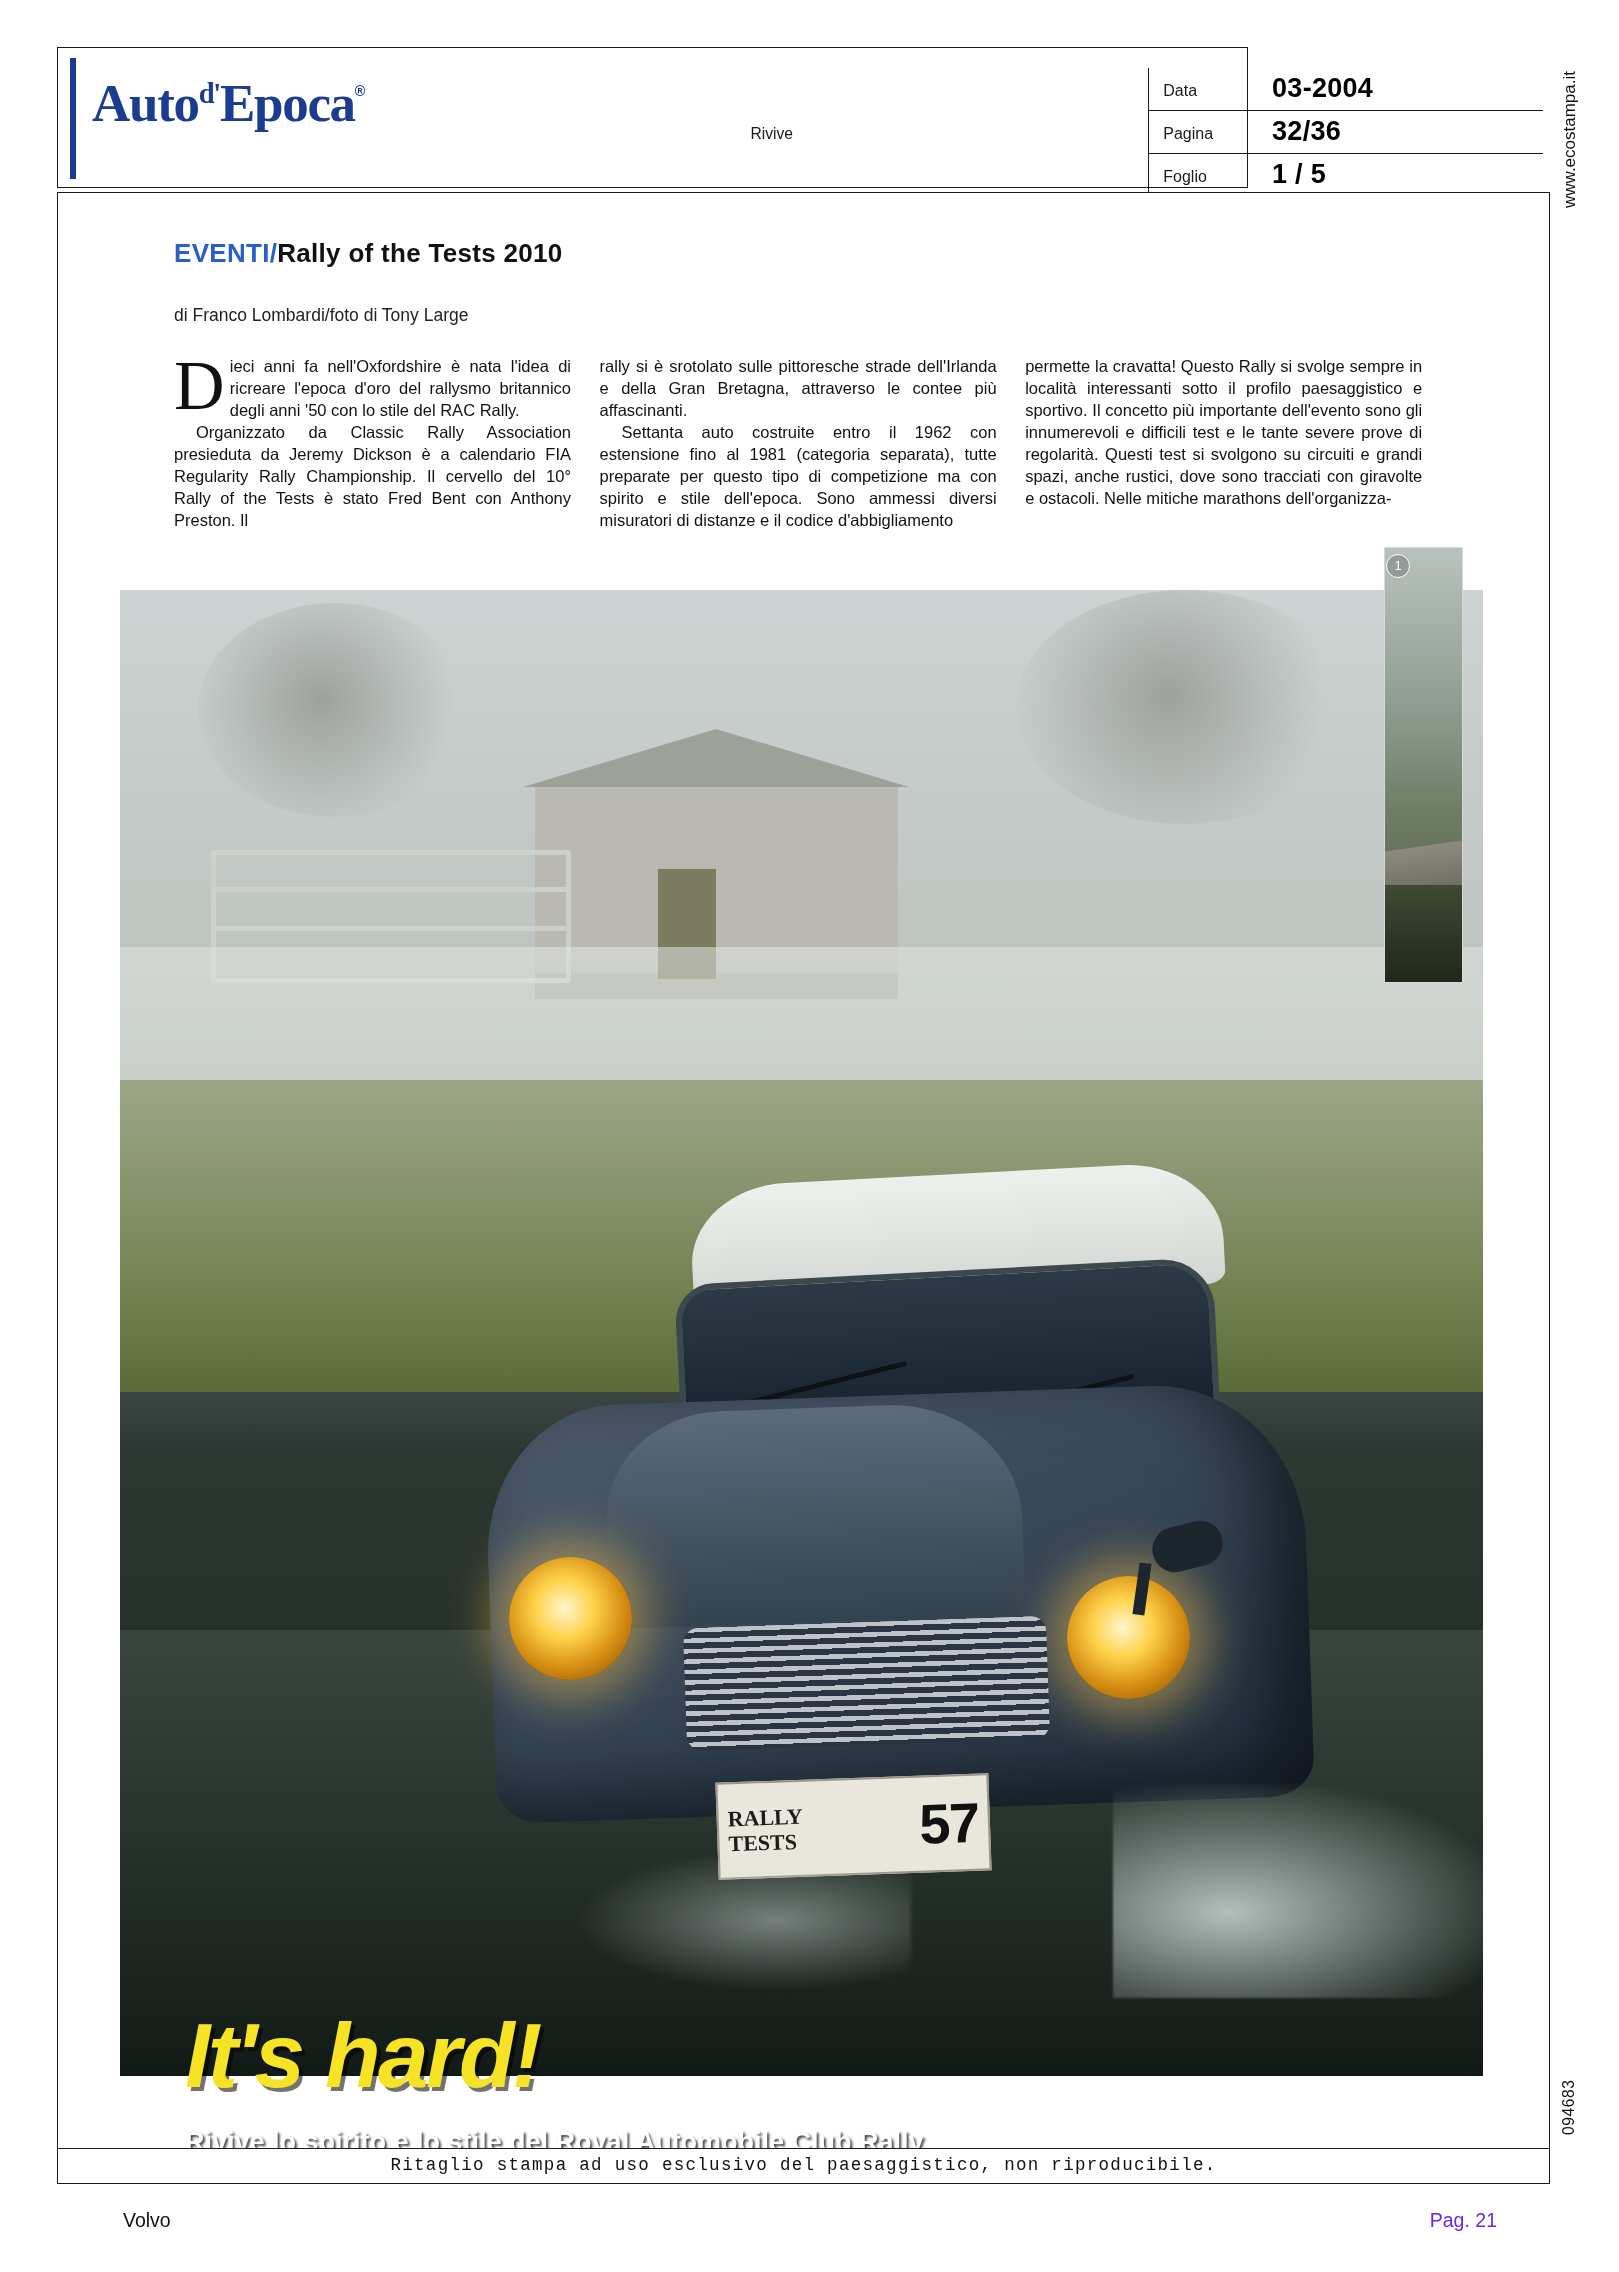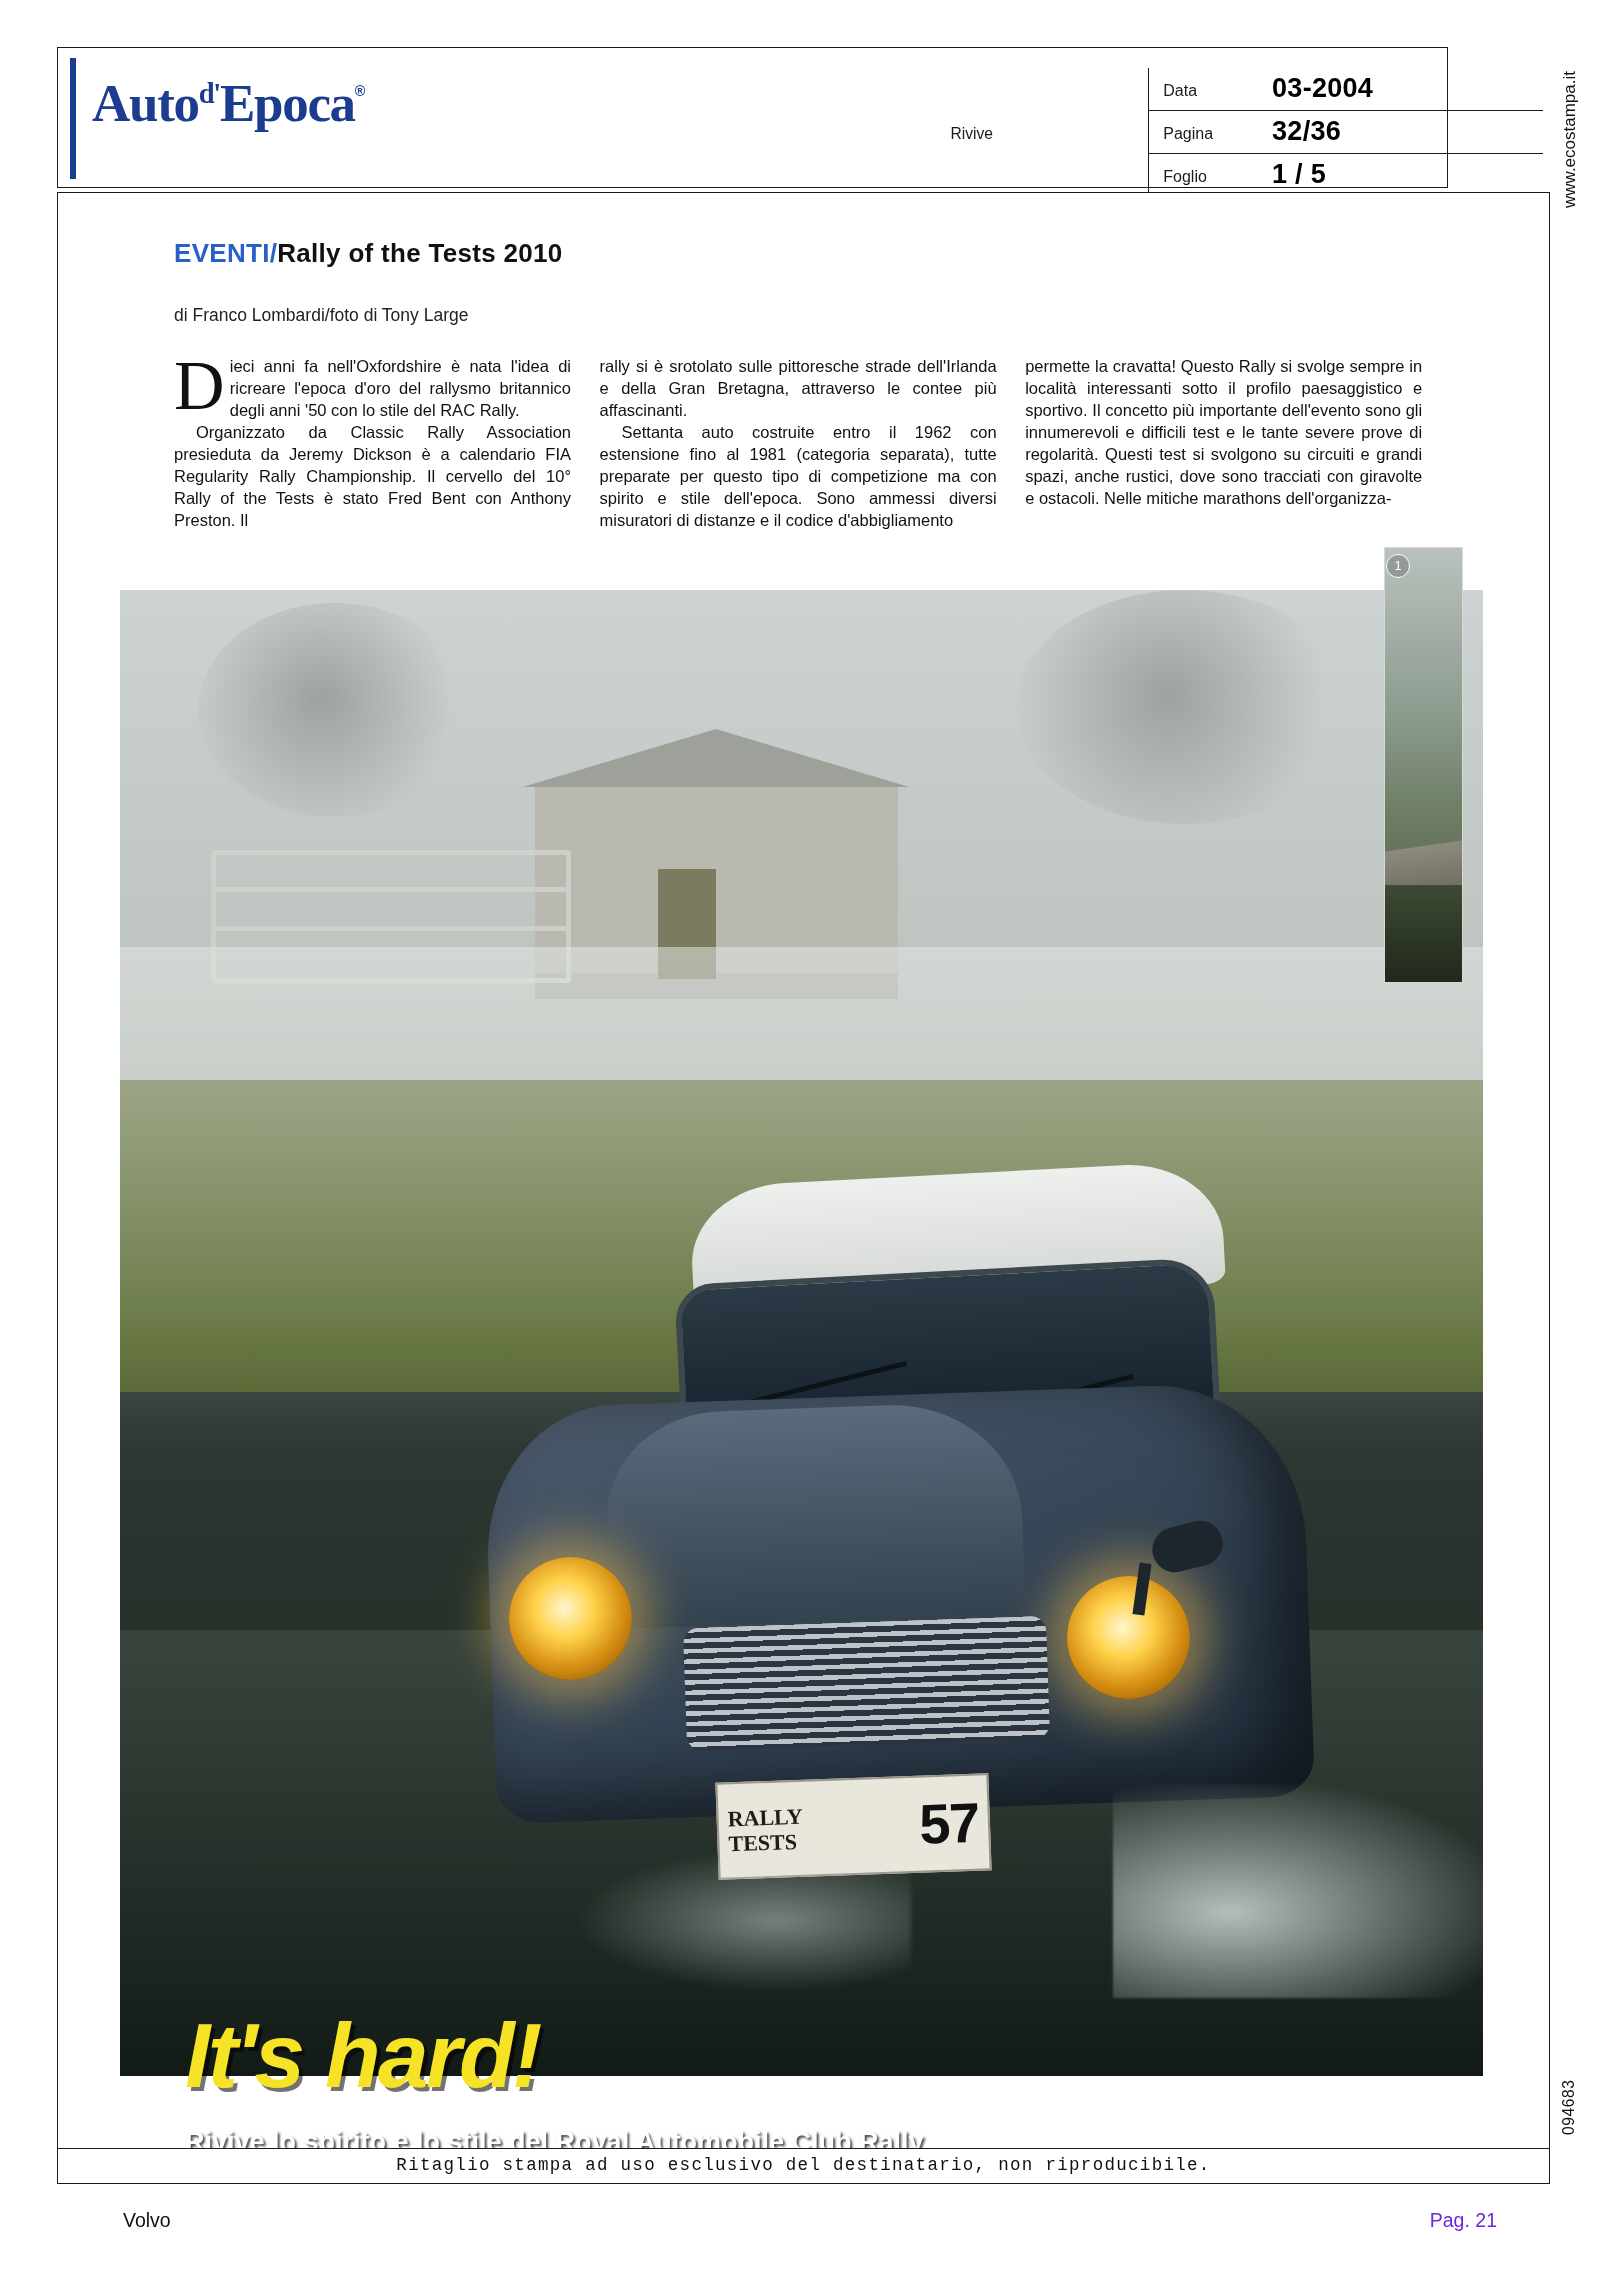--- a/index.html
+++ b/index.html
@@ -21,21 +21,21 @@
     height: 2273px;
     background: #ffffff;
     overflow: hidden;
   }
 
   
   .masthead-band {
     position: absolute;
     left: 57px;
     top: 47px;
-    width: 1391px;
+    width: 1191px;
     height: 141px;
     border: 1.9px solid #1a1a1a;
     box-sizing: border-box;
     background: #ffffff;
   }
   .logo-rule {
     position: absolute;
     left: 11.7px;
     top: 10.4px;
     width: 6.5px;
@@ -591,21 +591,21 @@
 
     <div class="headline">It's hard!</div>
     <div class="subhead">
       <div>Rivive lo spirito e lo stile del Royal Automobile Club Rally</div>
 
     </div>
 
   </div>
 
   <div class="clip-footer">
-    <span>Ritaglio   stampa   ad   uso  esclusivo   del   destinatario,   non   riproducibile.</span>
+    <span>Ritaglio   stampa   ad   uso  esclusivo   del   paesaggistico,   non   riproducibile.</span>
   </div>
 
   <div class="site-url">www.ecostampa.it</div>
   <div class="doc-id">094683</div>
 
   <div class="page-footer-left">Volvo</div>
   <div class="page-footer-right">Pag. 21</div>
 
 </div>
 

